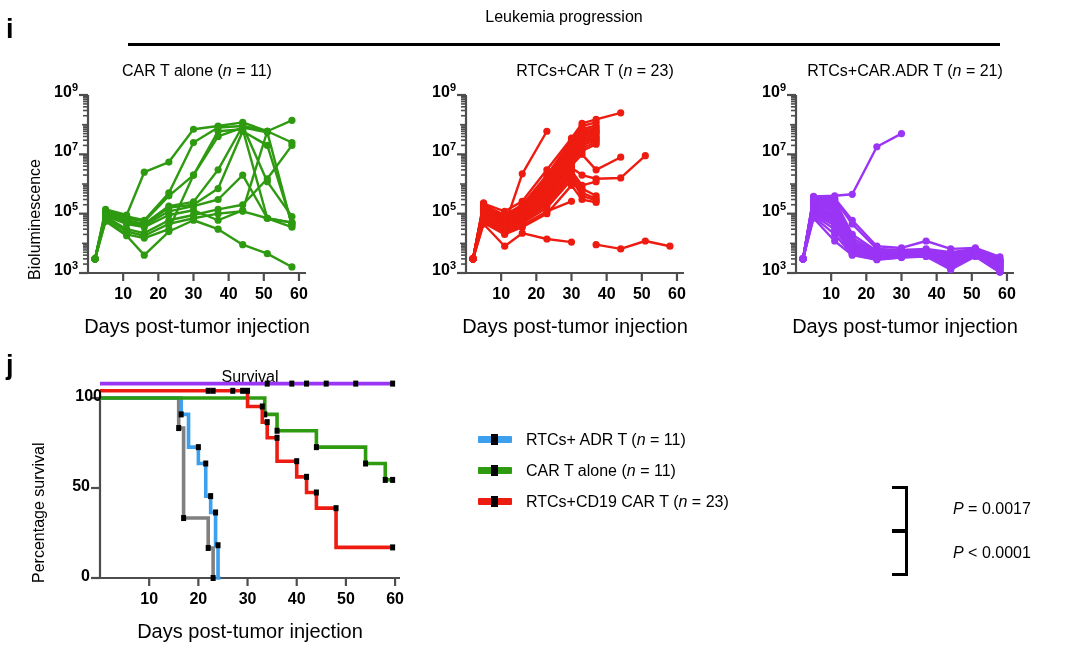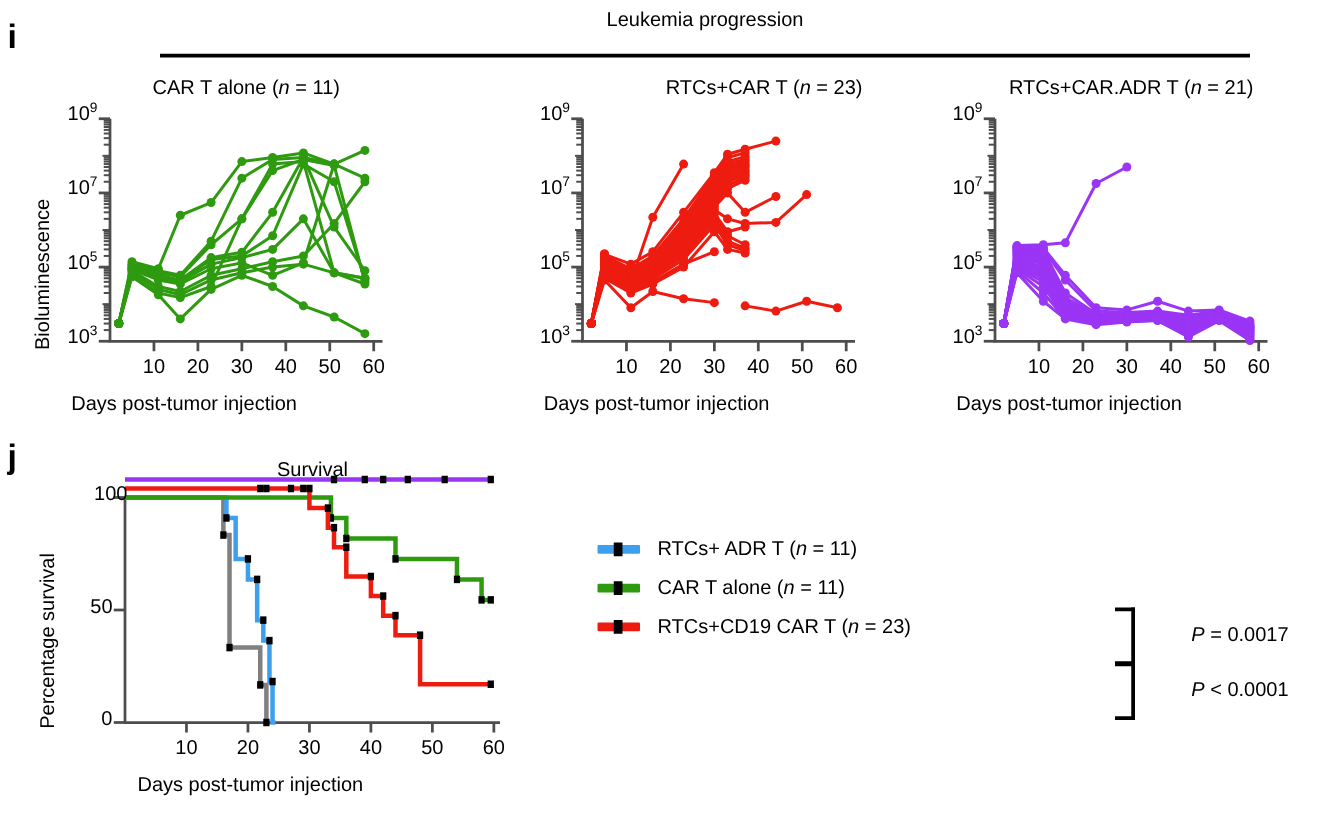--- a/index.html
+++ b/index.html
@@ -48,35 +48,37 @@
   }
 
   .plot-title {
     position: absolute;
     font-size: 16px;
     text-align: center;
     white-space: nowrap;
   }
   .axis-title {
     position: absolute;
-    font-size: 16px;
+    font-size: 20px;
+    text-align: center;
     white-space: nowrap;
   }
   .ylabel-vertical {
     position: absolute;
     font-size: 16px;
     white-space: nowrap;
     transform-origin: 0 0;
     transform: rotate(-90deg);
   }
   .tick-label {
     position: absolute;
     font-size: 16px;
     white-space: nowrap;
     text-align: right;
+    font-weight: bold;
   }
   .tick-label.x {
     text-align: center;
   }
   .tick-label sup {
     font-size: 11px;
     vertical-align: super;
     line-height: 0;
   }
 
@@ -351,21 +353,21 @@
       <div class="tick-label" style="left: 26px; top: 201.667px; width: 52px;">10<sup>5</sup></div>
       <div class="tick-label" style="left: 26px; top: 142.333px; width: 52px;">10<sup>7</sup></div>
       <div class="tick-label" style="left: 26px; top: 83px; width: 52px;">10<sup>9</sup></div>
       <div class="tick-label x" style="left: 103.161px; top: 285px; width: 40px;">10</div>
       <div class="tick-label x" style="left: 138.323px; top: 285px; width: 40px;">20</div>
       <div class="tick-label x" style="left: 173.484px; top: 285px; width: 40px;">30</div>
       <div class="tick-label x" style="left: 208.645px; top: 285px; width: 40px;">40</div>
       <div class="tick-label x" style="left: 243.806px; top: 285px; width: 40px;">50</div>
       <div class="tick-label x" style="left: 278.968px; top: 285px; width: 40px;">60</div>
       <div class="axis-title" style="left: 57px; top: 315px; width: 280px;">Days post-tumor injection</div>
-      <div class="plot-title" style="left: 420px; top: 62px; width: 270px; text-align: right;">RTCs+CAR T (<i>n</i> = 23)</div>
+      <div class="plot-title" style="left: 460px; top: 62px; width: 270px;">RTCs+CAR T (<i>n</i> = 23)</div>
       <svg class="plot-svg" width="1071" height="663" style="left: 0px; top: 0px;">
         <path class="axis-line" d="M 466 95 L 466 273 L 684 273"></path>
         <line class="tick-major" x1="457" x2="466" y1="273" y2="273"></line>
         <line class="tick-minor" x1="461" x2="466" y1="264.06944346196855" y2="264.06944346196855"></line>
         <line class="tick-minor" x1="461" x2="466" y1="258.84540277665" y2="258.84540277665"></line>
         <line class="tick-minor" x1="461" x2="466" y1="255.13888692393712" y2="255.13888692393712"></line>
         <line class="tick-minor" x1="461" x2="466" y1="252.26388987136477" y2="252.26388987136477"></line>
         <line class="tick-minor" x1="461" x2="466" y1="249.91484623861857" y2="249.91484623861857"></line>
         <line class="tick-minor" x1="461" x2="466" y1="247.9287581462437" y2="247.9287581462437"></line>
         <line class="tick-minor" x1="461" x2="466" y1="246.20833038590567" y2="246.20833038590567"></line>

